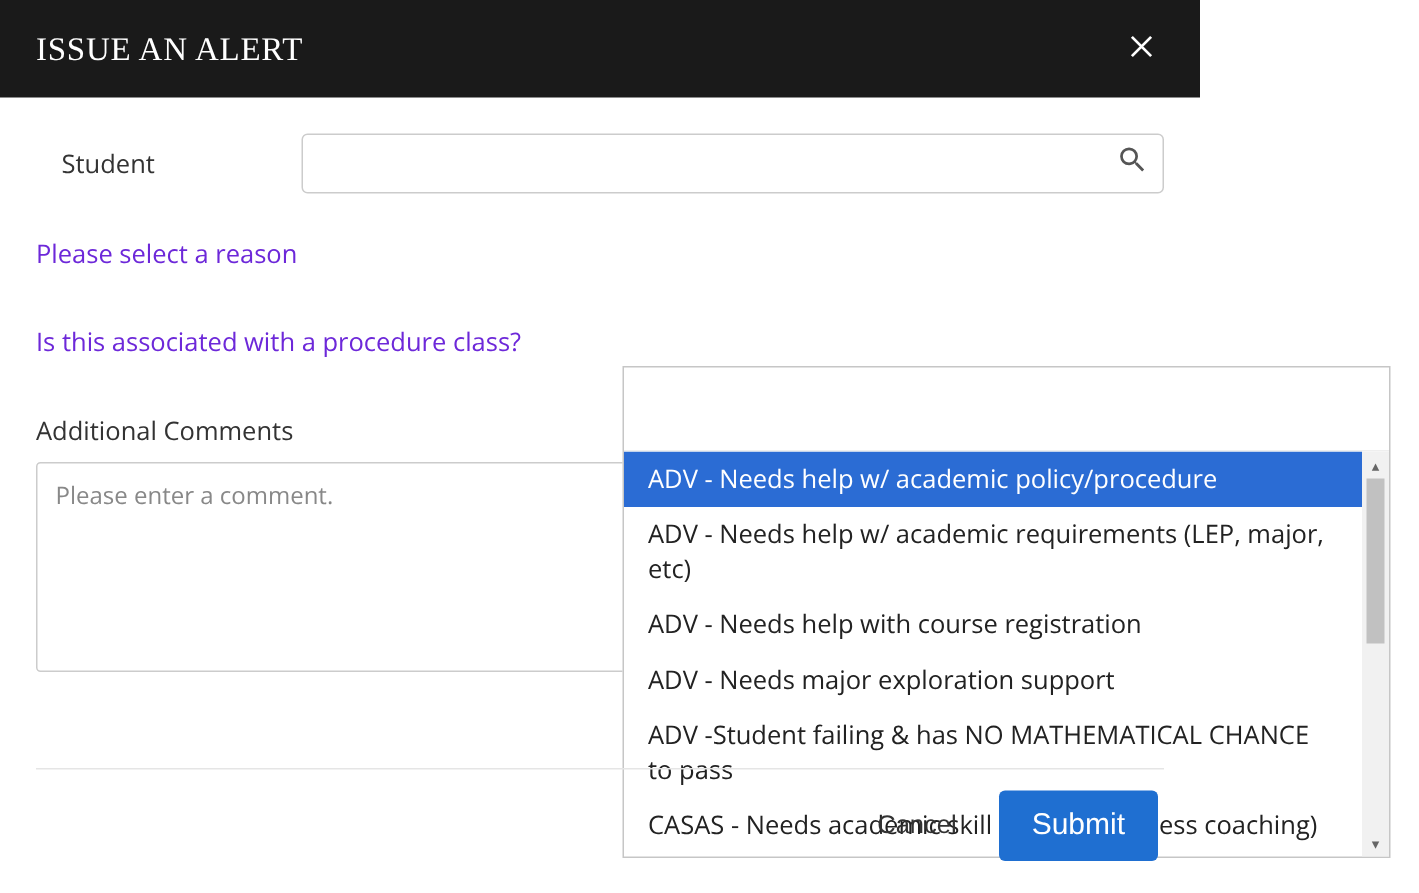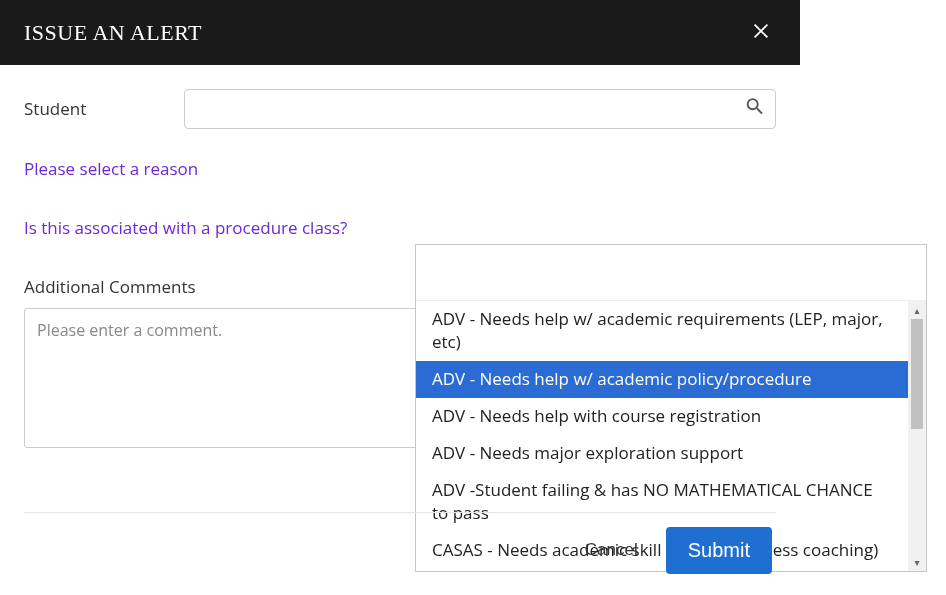--- a/index.html
+++ b/index.html
@@ -3,21 +3,21 @@
 <meta charset="utf-8">
 <style>
   * { box-sizing: border-box; margin: 0; padding: 0; }
   html, body { width: 946px; height: 595px; font-family: "Segoe UI", "Open Sans", Arial, sans-serif; background: #fff; color: #222; }
   .modal { width: 800px; height: 595px; position: relative; display: flex; flex-direction: column; }
   .titlebar { background: #1a1a1a; color: #fff; height: 65px; display: flex; align-items: center; justify-content: space-between; padding: 0 24px; }
   .titlebar h1 { font-family: Georgia, "Times New Roman", serif; font-weight: 400; font-size: 22px; letter-spacing: 0.5px; }
   .close-btn { background: none; border: none; color: #fff; cursor: pointer; padding: 4px; }
   .close-btn svg { width: 22px; height: 22px; stroke: #fff; stroke-width: 2; }
   .body { padding: 24px; flex: 1; position: relative; }
-  .row { margin-bottom: 28px; display: flex; align-items: flex-start; }
+  .row { margin-bottom: 28px; display: flex; align-items: flex-start; margin-left: 17px; }
   .row-label { width: 390px; font-size: 17px; color: #333; padding-top: 6px; }
   .student-row .row-label { width: 160px; padding-top: 8px; }
   .student-input-wrap { position: relative; flex: 1; }
   .student-input { width: 100%; height: 40px; border: 1px solid #ccc; border-radius: 4px; padding: 0 44px 0 12px; font-size: 15px; }
   .search-icon { position: absolute; right: 10px; top: 50%; transform: translateY(-50%); pointer-events: none; }
   .search-icon svg { width: 22px; height: 22px; fill: #555; }
   .comments-block { margin-top: 4px; }
   .comments-label { font-size: 17px; color: #333; margin-bottom: 10px; display: block; }
   .comments-textarea { width: 100%; height: 140px; border: 1px solid #ccc; border-radius: 3px; padding: 10px 12px; font-size: 16px; font-family: inherit; resize: none; color: #333; }
   .comments-textarea::placeholder { color: #888; }
@@ -80,22 +80,22 @@
 
     <div class="comments-block">
       <label class="comments-label">Additional Comments</label>
       <textarea class="comments-textarea" placeholder="Please enter a comment." style=""></textarea>
     </div>
 
     <div class="dropdown">
       <div class="dropdown-search"></div>
       <div class="dropdown-list">
         <div class="dropdown-options">
+          <div class="option selected">ADV - Needs help w/ academic policy/procedure</div>
           <div class="option">ADV - Needs help w/ academic requirements (LEP, major, etc)</div>
-          <div class="option selected">ADV - Needs help w/ academic policy/procedure</div>
           <div class="option">ADV - Needs help with course registration</div>
           <div class="option">ADV - Needs major exploration support</div>
           <div class="option">ADV -Student failing &amp; has NO MATHEMATICAL CHANCE to pass</div>
           <div class="option">CASAS - Needs academic skill support (success coaching)</div>
         </div>
         <div class="scrollbar">
           <div class="scroll-arrow">▴</div>
           <div class="scroll-track">
             <div class="scroll-thumb"></div>
           </div>

